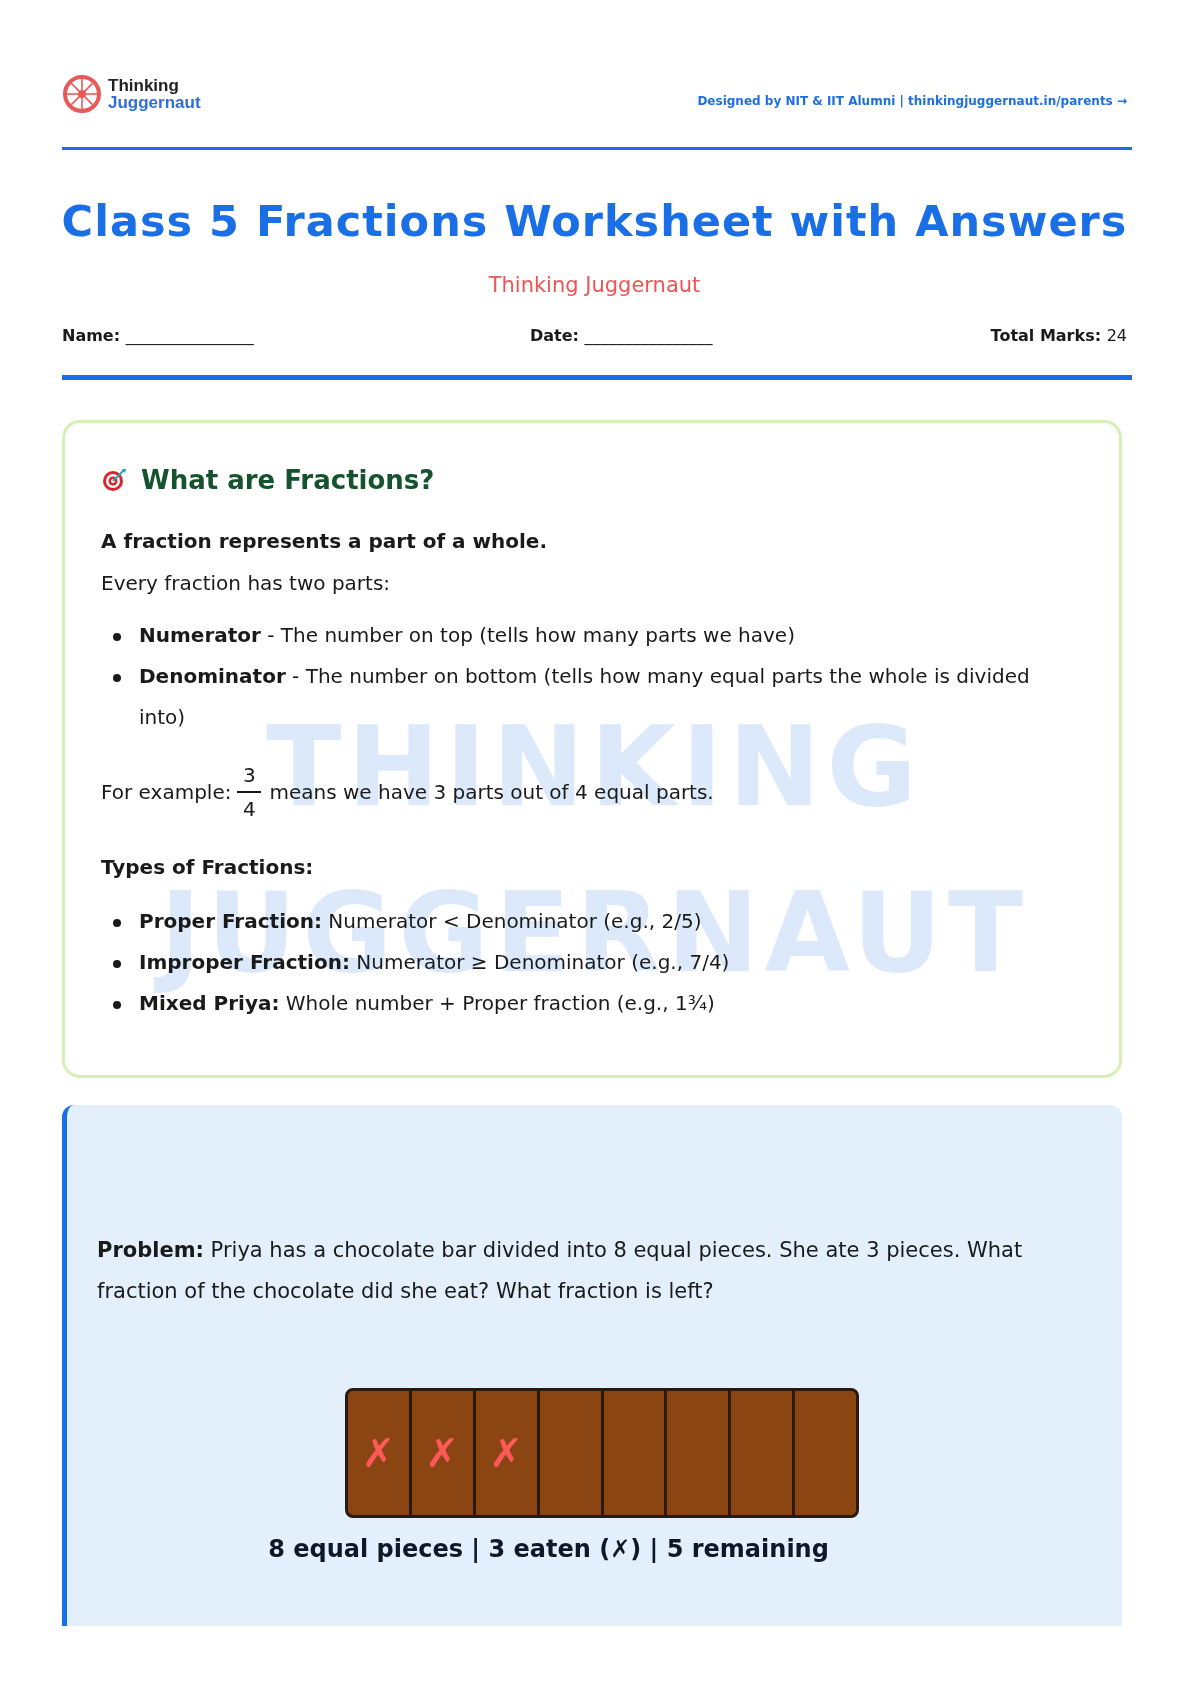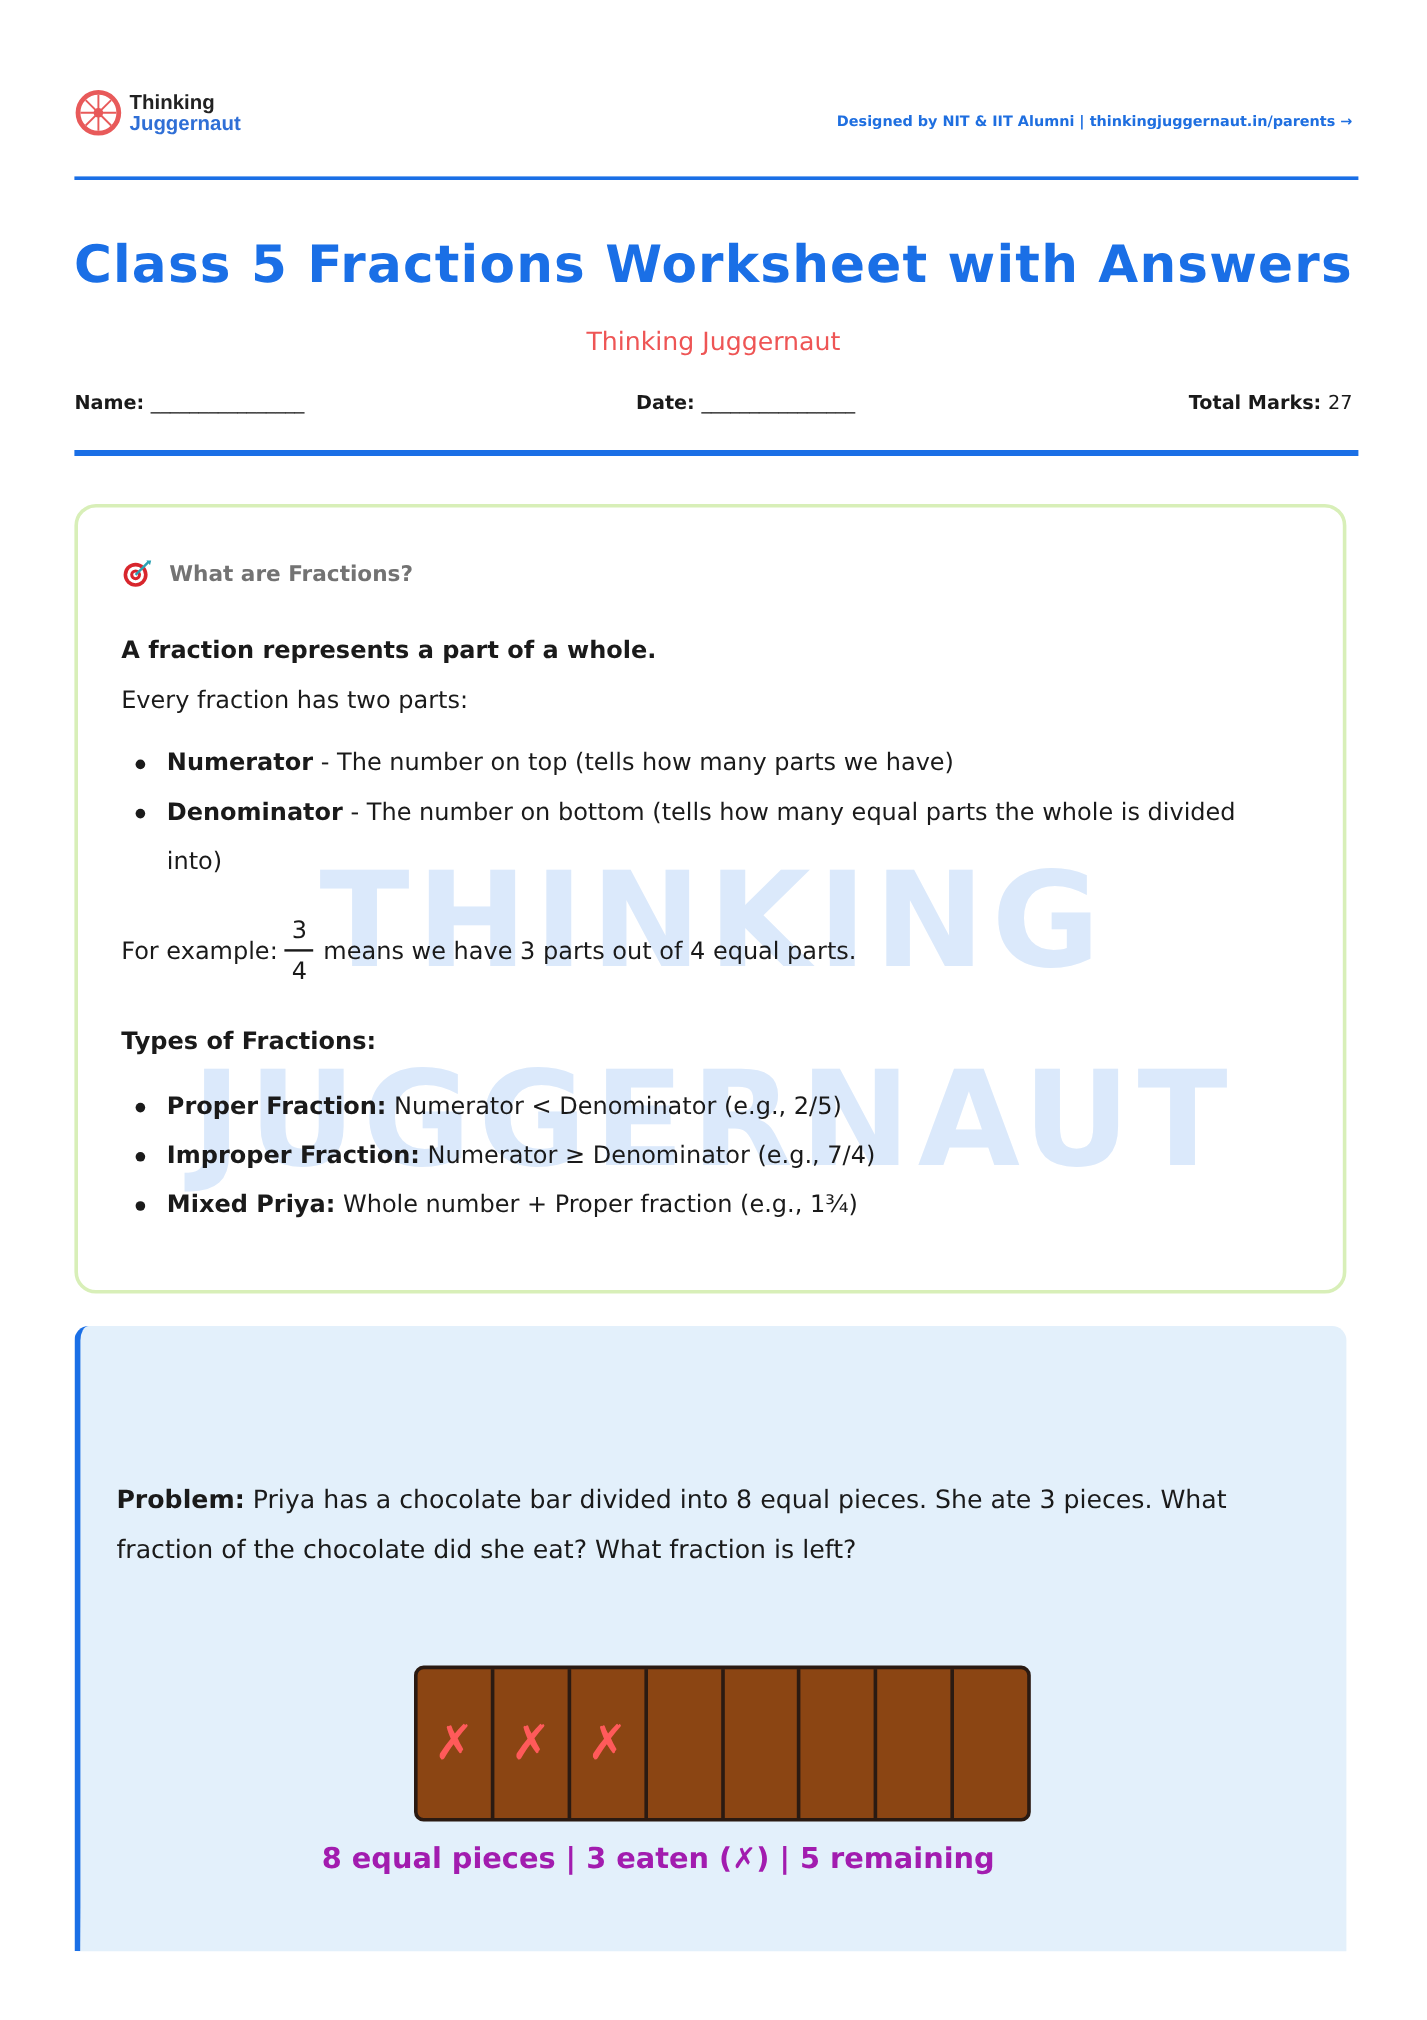--- a/index.html
+++ b/index.html
@@ -42,21 +42,21 @@
     .meta-date { left: 530px; }
     .meta-marks { right: 62px; }
     .meta-marks .val { font-weight: normal; }
     .rule2 { position: absolute; left: 62px; top: 375px; width: 1070px; height: 5px; background: #1a6fe6; }
 
     .concept {
       position: absolute; left: 62px; top: 420px; width: 1060px; height: 658px;
       border: 3px solid #d8efb8; border-radius: 18px; box-sizing: border-box; z-index: 1;
     }
     .concept-inner { position: absolute; left: 36px; top: 0; right: 36px; }
-    .c-head { position: absolute; top: 42px; left: 0; display: flex; align-items: center; font-size: 18px; font-weight: bold; color: #737373; }
+    .c-head { position: absolute; top: 42px; left: 0; display: flex; align-items: center; font-size: 26px; font-weight: bold; color: #14532d; }
     .target-icon { width: 26px; height: 26px; margin-right: 14px; }
     .c-lead { position: absolute; top: 106px; left: 0; font-size: 20px; font-weight: bold; }
     .c-sub { position: absolute; top: 148px; left: 0; font-size: 20px; }
     .c-list { position: absolute; top: 192px; left: 0; margin: 0; padding: 0; list-style: none; width: 980px; }
     .c-list li { position: relative; padding-left: 38px; font-size: 20px; line-height: 41px; margin-bottom: 0px; }
     .c-list li::before { content: ""; position: absolute; left: 12px; top: 18px; width: 8px; height: 8px; border-radius: 50%; background: #1a1a1a; }
     .c-list b { font-weight: bold; }
     .frac-row { position: absolute; top: 340px; left: 0; display: flex; align-items: center; font-size: 20px; }
     .frac { display: inline-flex; flex-direction: column; align-items: center; margin: 0 8px 0 6px; font-size: 20px; line-height: 24px; }
     .frac .bar { width: 24px; height: 2px; background: #1a1a1a; margin: 4px 0; }
@@ -73,21 +73,21 @@
     .memo-icon { width: 28px; height: 28px; margin-right: 12px; }
     .s-problem { position: absolute; left: 30px; top: 125px; width: 990px; font-size: 21px; line-height: 41px; }
     .s-problem b { font-weight: bold; }
     .choc {
       position: absolute; left: 278px; top: 283px; width: 514px; height: 130px;
       background: #8b4513; border: 3px solid #2a1a12; border-radius: 8px; box-sizing: border-box; display: flex;
     }
     .piece { flex: 1; border-right: 3px solid #2a1a12; display: flex; align-items: center; justify-content: center; }
     .piece:last-child { border-right: none; }
     .x-mark { color: #ff5a5a; font-size: 40px; font-weight: bold; font-style: italic; }
-    .choc-caption { position: absolute; left: 0; width: 963px; text-align: center; top: 430px; color: #a21caf; font-size: 24px; font-weight: bold; }
+    .choc-caption { position: absolute; left: 0; width: 963px; text-align: center; top: 430px; color: #0f172a; font-size: 24px; font-weight: bold; }
   </style>
 </head>
 <body>
 
 <div class="watermark wm1">THINKING</div>
 <div class="watermark wm2">JUGGERNAUT</div>
 
 <div class="topbar">
   <div class="logo">
     <svg class="logo-wheel" viewBox="0 0 40 40">
@@ -115,21 +115,21 @@
 <div class="meta meta-name">
   <span>Name:</span>
   <span class="line">________________</span>
 </div>
 <div class="meta meta-date">
   <span>Date:</span>
   <span class="line">________________</span>
 </div>
 <div class="meta meta-marks">
   <span>Total Marks:</span>
-  <span class="val">27</span>
+  <span class="val">24</span>
 </div>
 <div class="rule2"></div>
 
 <section class="concept">
   <div class="concept-inner">
     <div class="c-head">
       <svg class="target-icon" viewBox="0 0 26 26">
         <circle cx="12" cy="14" r="10" fill="#d8262d"></circle>
         <circle cx="12" cy="14" r="7" fill="#fff"></circle>
         <circle cx="12" cy="14" r="4.5" fill="#d8262d"></circle>

